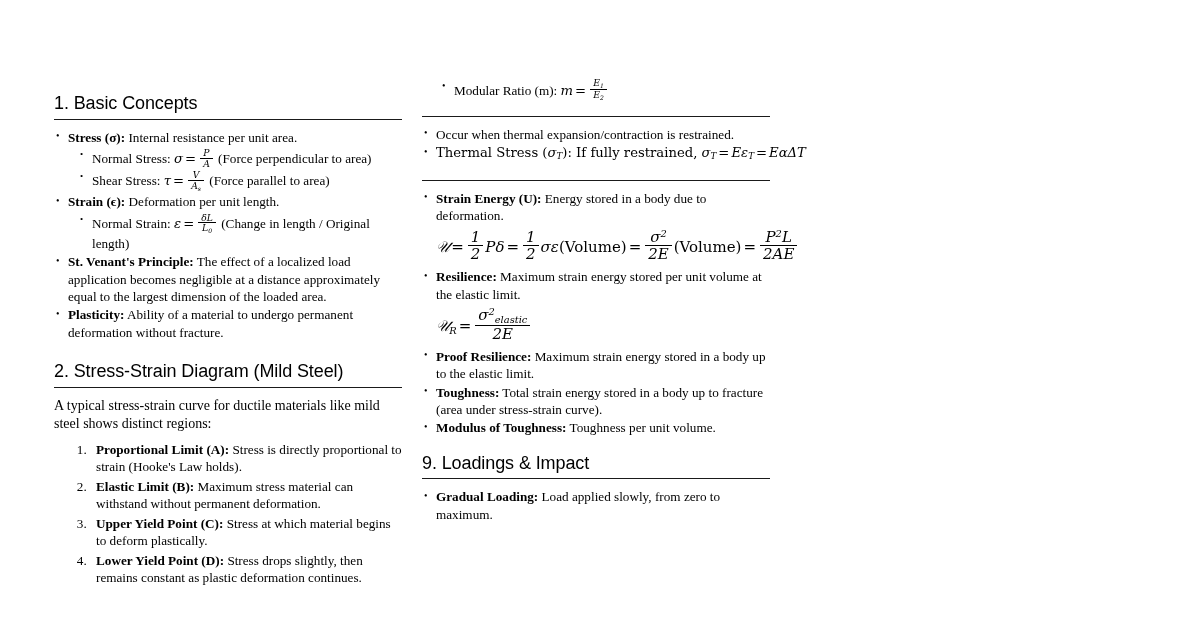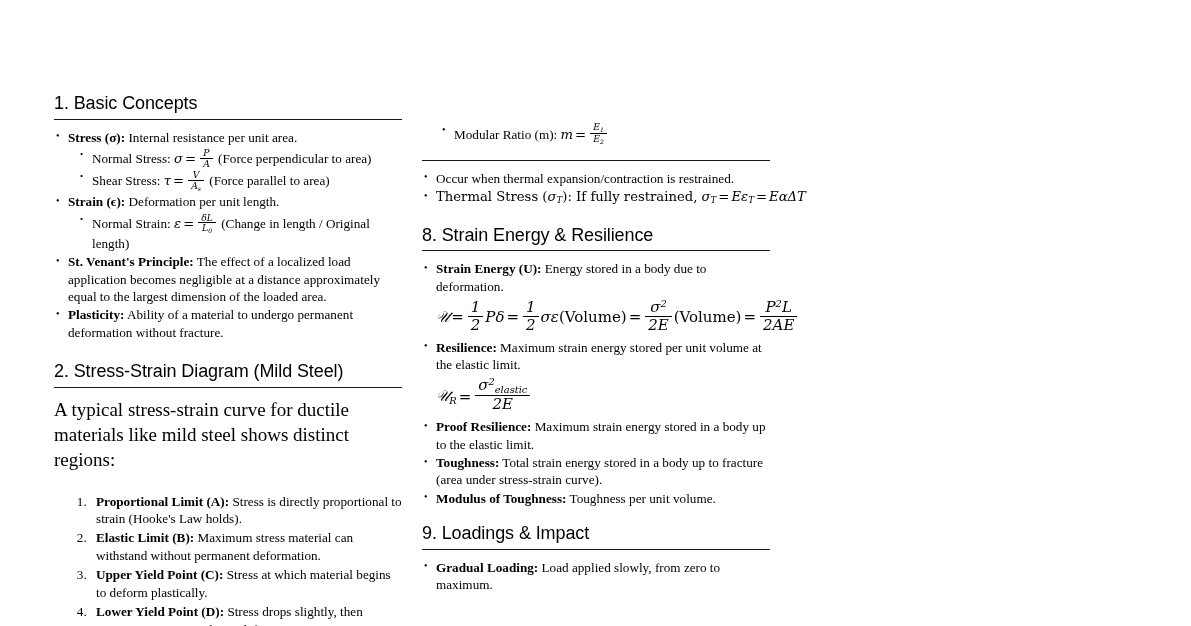--- a/index.html
+++ b/index.html
@@ -19,21 +19,21 @@
     width: 1191px;
     height: 626px;
     background: #ffffff;
   }
   .col {
     position: absolute;
     top: 0;
     width: 348px;
   }
   .col-left  { left: 54px; }
-  .col-right { left: 422px; margin-top: 44px; }
+  .col-right { left: 422px; }
 
   h2.section {
     font-family: "Liberation Sans", "DejaVu Sans", sans-serif;
     font-size: 18px;
     font-weight: normal;
     margin: 0 0 4px 0;
     padding: 0;
     line-height: 1.25;
     letter-spacing: -0.1px;
   }
@@ -78,23 +78,23 @@
     list-style: decimal;
     font-size: 13.2px;
     line-height: 1.32;
   }
   ol.numlist > li {
     margin-bottom: 2px;
     padding-left: 6px;
   }
 
   p.para {
-    font-size: 19px;
+    font-size: 14px;
     line-height: 1.33;
-    margin: 0 0 20px 0;
+    margin: 0 0 7px 0;
   }
 
   b, .b { font-weight: bold; }
 
   
   .math {
     font-family: "DejaVu Serif", "Liberation Serif", serif;
     font-style: italic;
     white-space: nowrap;
   }
@@ -221,21 +221,20 @@
       <li>
         <span>Occur when thermal expansion/contraction is restrained.</span>
       </li>
       <li>
         <span class="math inlinemath"><span class="up">Thermal Stress (</span>σ<sub>T</sub><span class="up">): If fully restrained, </span>σ<sub>T</sub><span class="op">=</span>Eε<sub>T</sub><span class="op">=</span>EαΔ<span>T</span></span>
       </li>
     </ul>
 
     <div style="height:16px;"></div>
 
-    <h2 class="section">8. Strain Energy &amp; Resilience</h2>
     <hr class="rule">
 
     <ul class="bullets">
       <li>
         <b>Strain Energy (U):</b><span> Energy stored in a body due to deformation.</span>
         <div class="math mathblock">
           <span class="scriptU">𝒰</span><span class="op">=</span><span class="frac"><span class="num">1</span><span class="den">2</span></span>Pδ<span class="op">=</span><span class="frac"><span class="num">1</span><span class="den">2</span></span>σε<span class="up">(Volume)</span><span class="op">=</span><span class="frac"><span class="num">σ<sup>2</sup></span><span class="den">2E</span></span><span class="up">(Volume)</span><span class="op">=</span><span class="frac"><span class="num">P<sup>2</sup>L</span><span class="den">2AE</span></span>
         </div>
       </li>
       <li>

